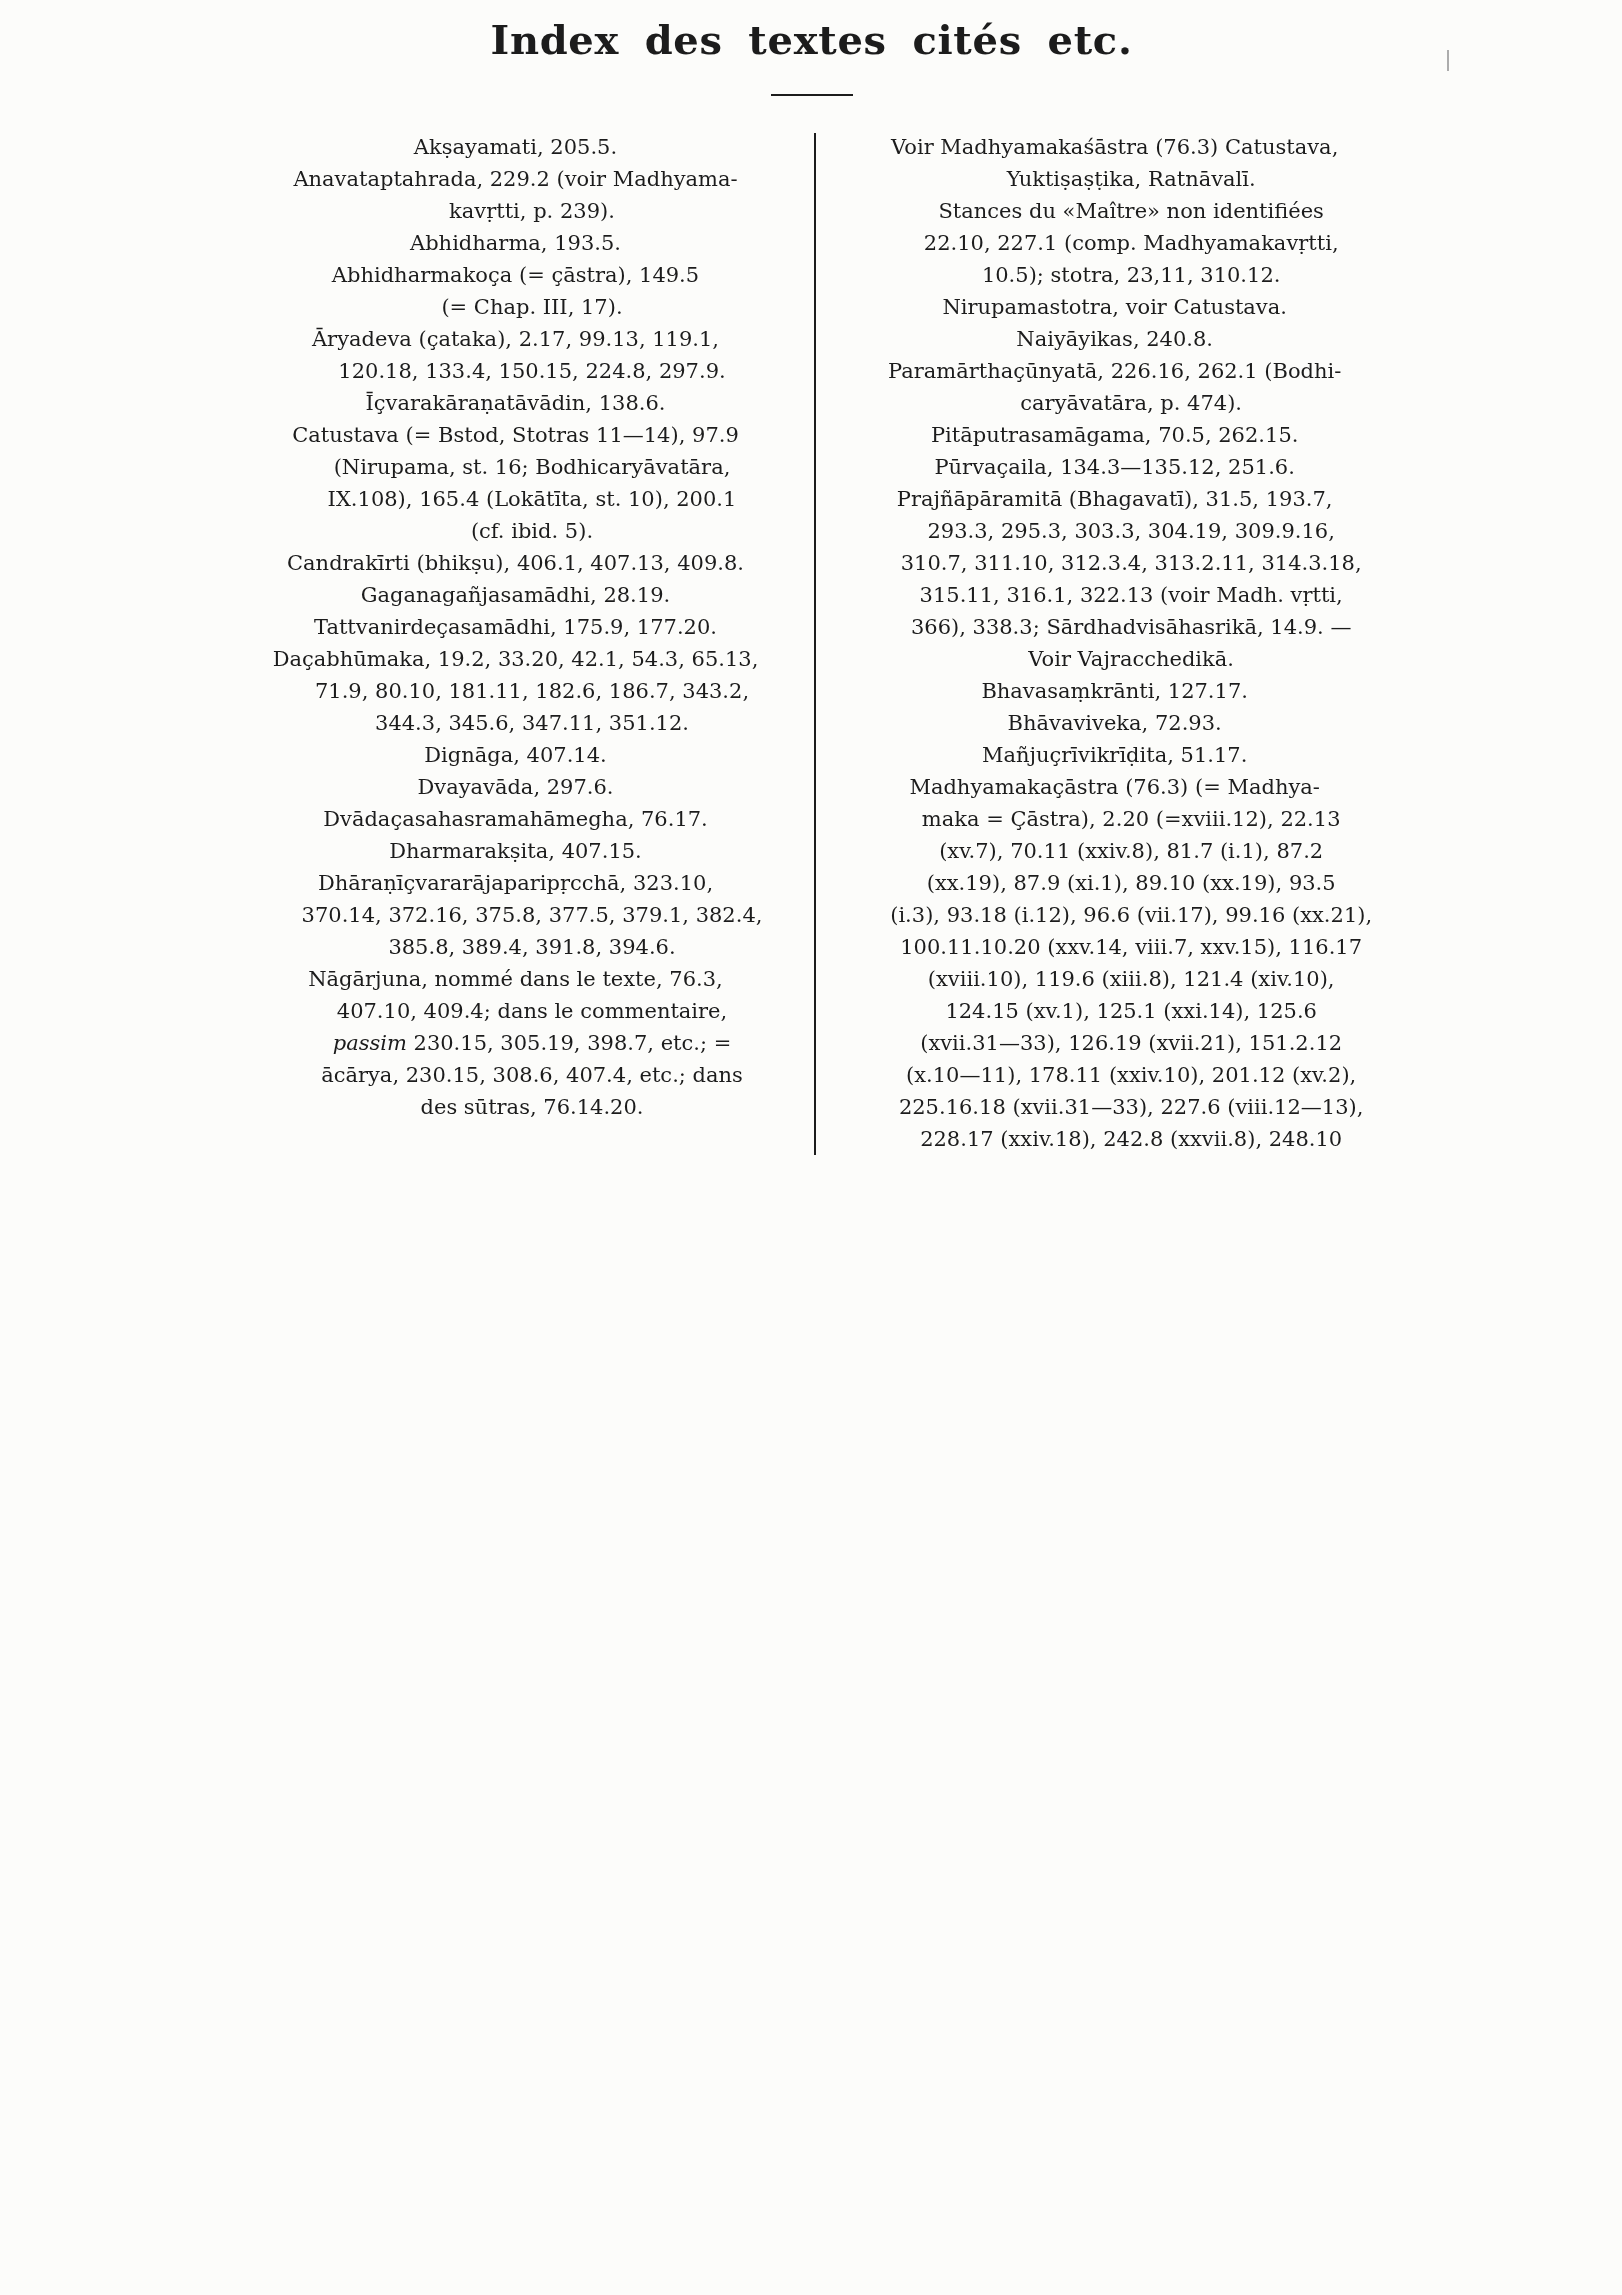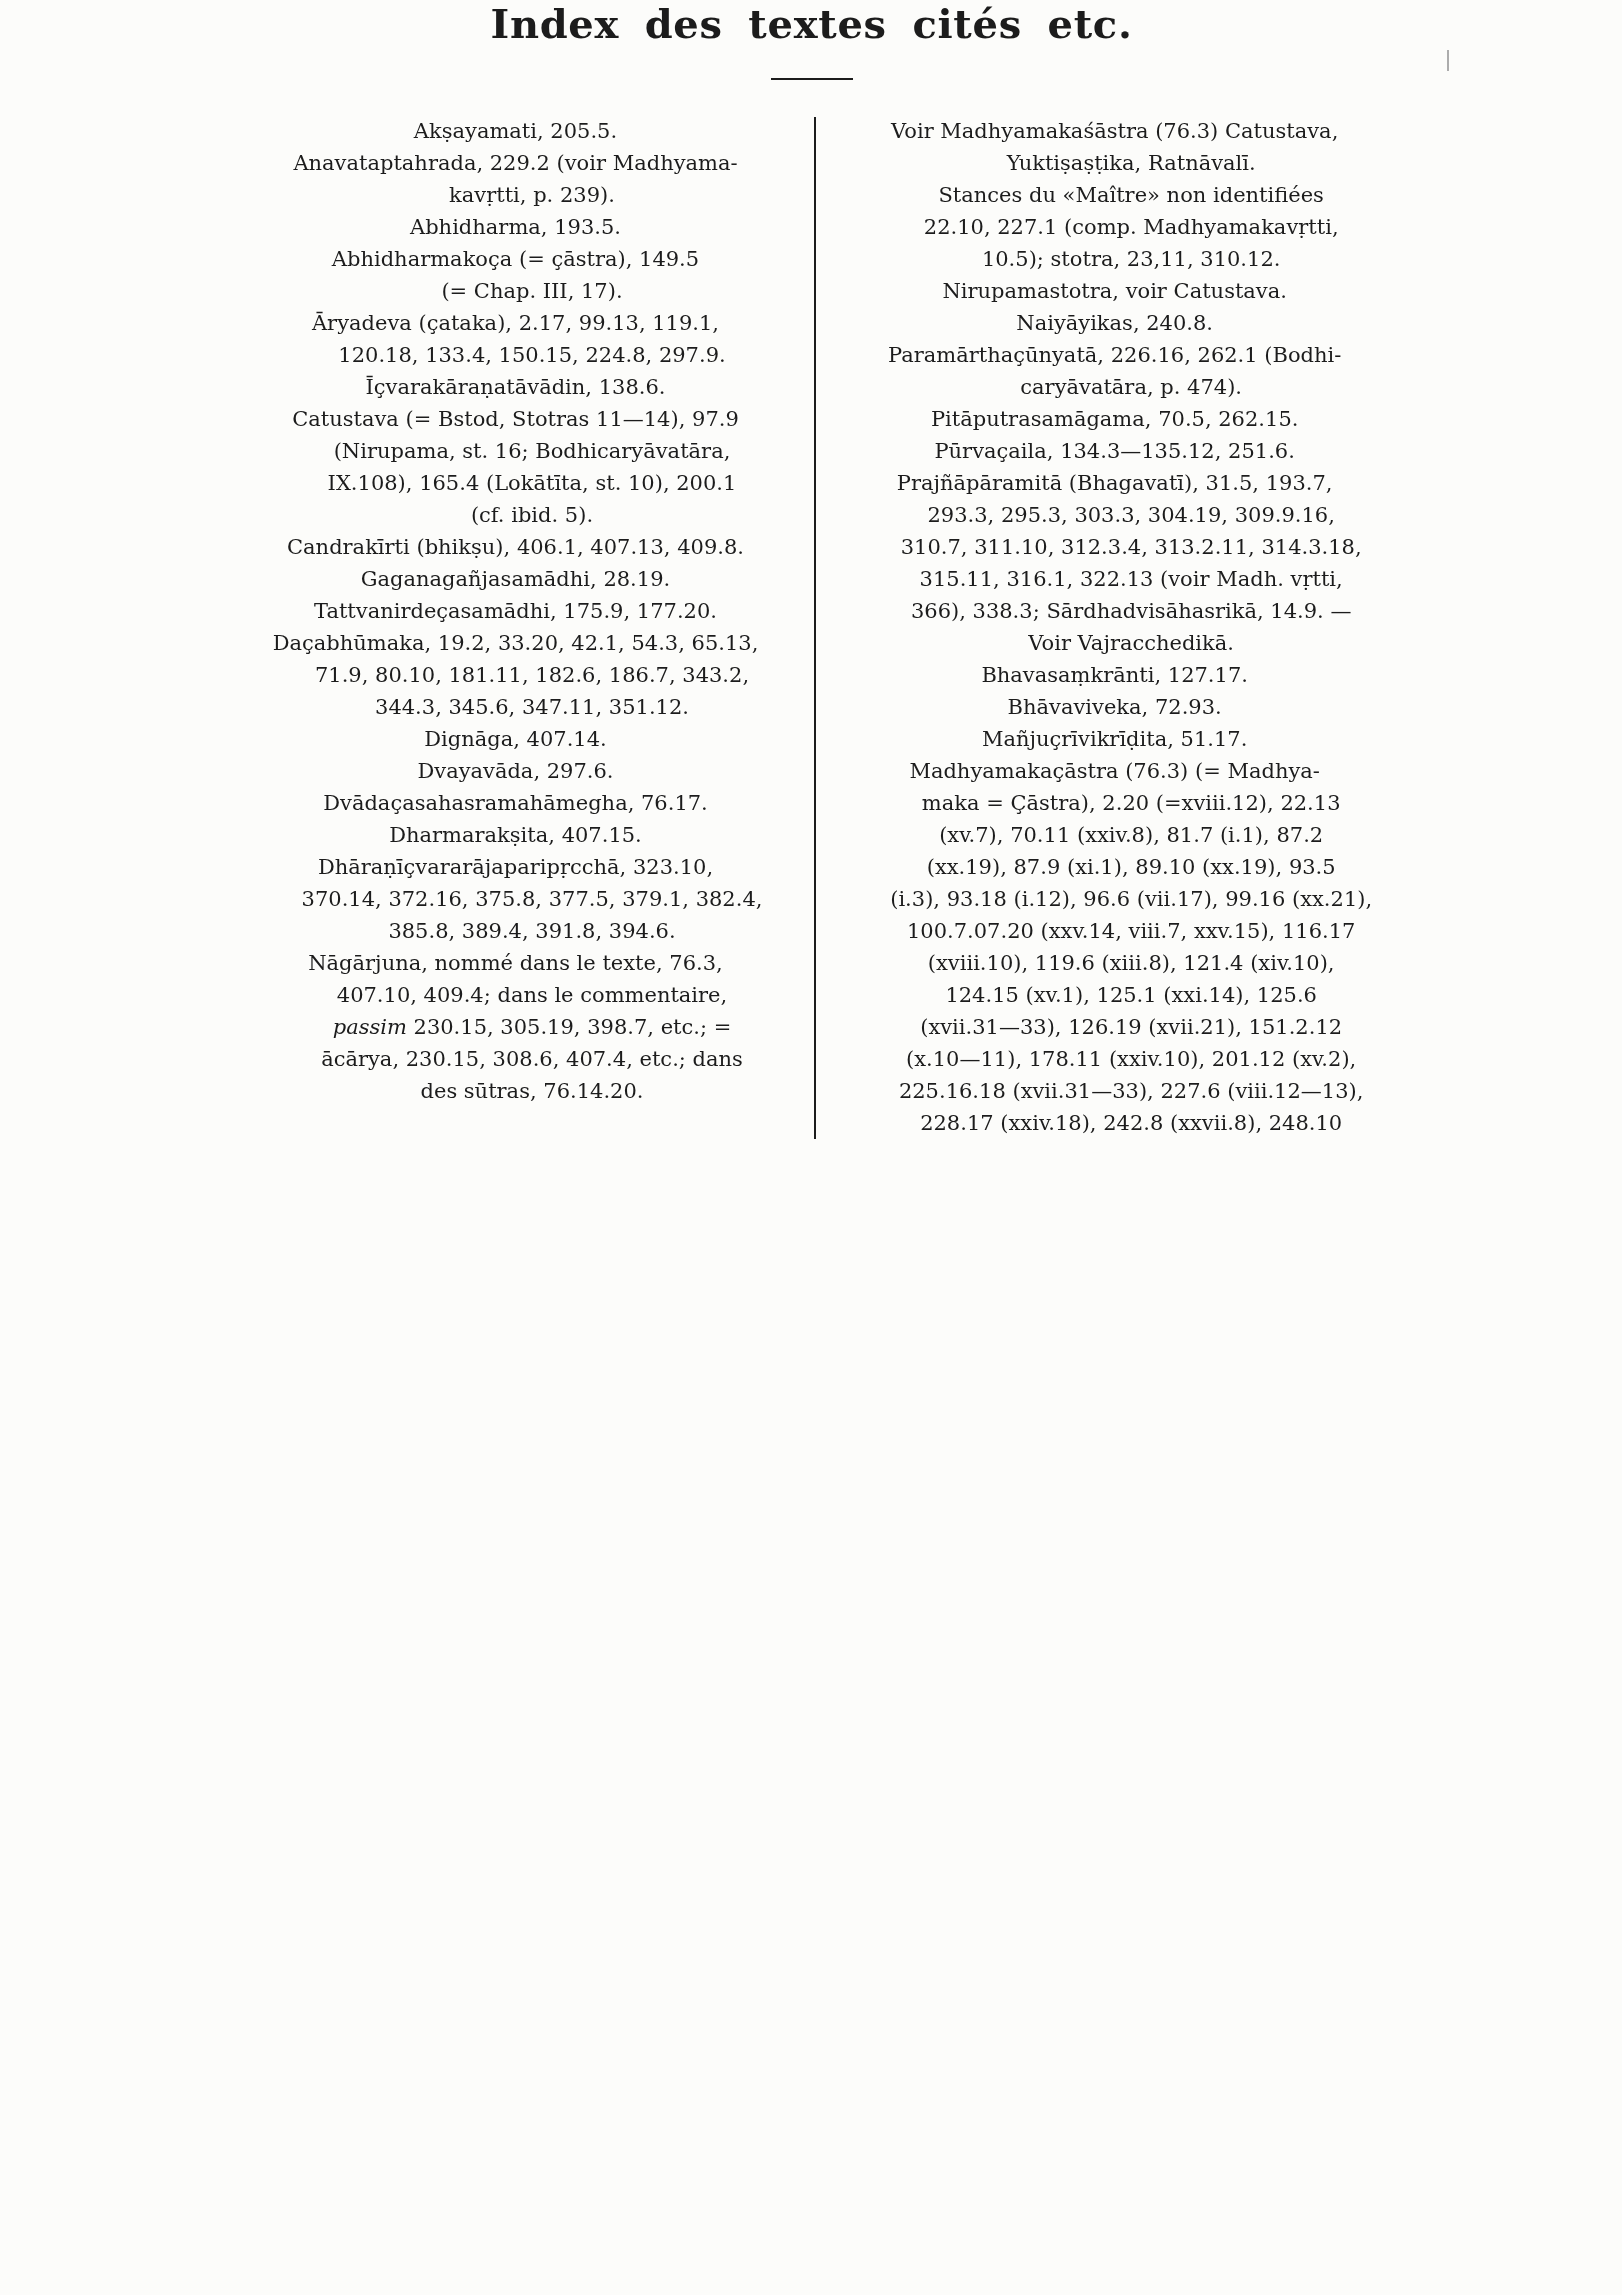--- a/index.html
+++ b/index.html
@@ -15,21 +15,21 @@
   .artifact {
     position: absolute;
     top: 50px;
     left: 1447px;
     width: 2.1px;
     height: 21px;
     background: #8a8a8a;
     opacity: .7;
   }
   .title {
-    margin: 0;
+    margin: 16px;
     text-align: center;
     font-size: 40px;
     font-weight: bold;
     word-spacing: 11px;
     letter-spacing: 0.7px;
   }
   .title-rule {
     width: 82px;
     height: 2.1px;
     background: #1c1c1c;
@@ -176,21 +176,21 @@
         </div>
         <div class="entry">
           <div class="line">Mañjuçrīvikrīḍita, 51.17.</div>
         </div>
         <div class="entry">
           <div class="line">Madhyamakaçāstra (76.3) (= Madhya-</div>
           <div class="line cont">maka = Çāstra), 2.20 (=xviii.12), 22.13</div>
           <div class="line cont">(xv.7), 70.11 (xxiv.8), 81.7 (i.1), 87.2</div>
           <div class="line cont">(xx.19), 87.9 (xi.1), 89.10 (xx.19), 93.5</div>
           <div class="line cont">(i.3), 93.18 (i.12), 96.6 (vii.17), 99.16 (xx.21),</div>
-          <div class="line cont">100.7.07.20 (xxv.14, viii.7, xxv.15), 116.17</div>
+          <div class="line cont">100.11.10.20 (xxv.14, viii.7, xxv.15), 116.17</div>
           <div class="line cont">(xviii.10), 119.6 (xiii.8), 121.4 (xiv.10),</div>
           <div class="line cont">124.15 (xv.1), 125.1 (xxi.14), 125.6</div>
           <div class="line cont">(xvii.31—33), 126.19 (xvii.21), 151.2.12</div>
           <div class="line cont">(x.10—11), 178.11 (xxiv.10), 201.12 (xv.2),</div>
           <div class="line cont">225.16.18 (xvii.31—33), 227.6 (viii.12—13),</div>
           <div class="line cont">228.17 (xxiv.18), 242.8 (xxvii.8), 248.10</div>
         </div>
       </div>
   </div>
 </div>

